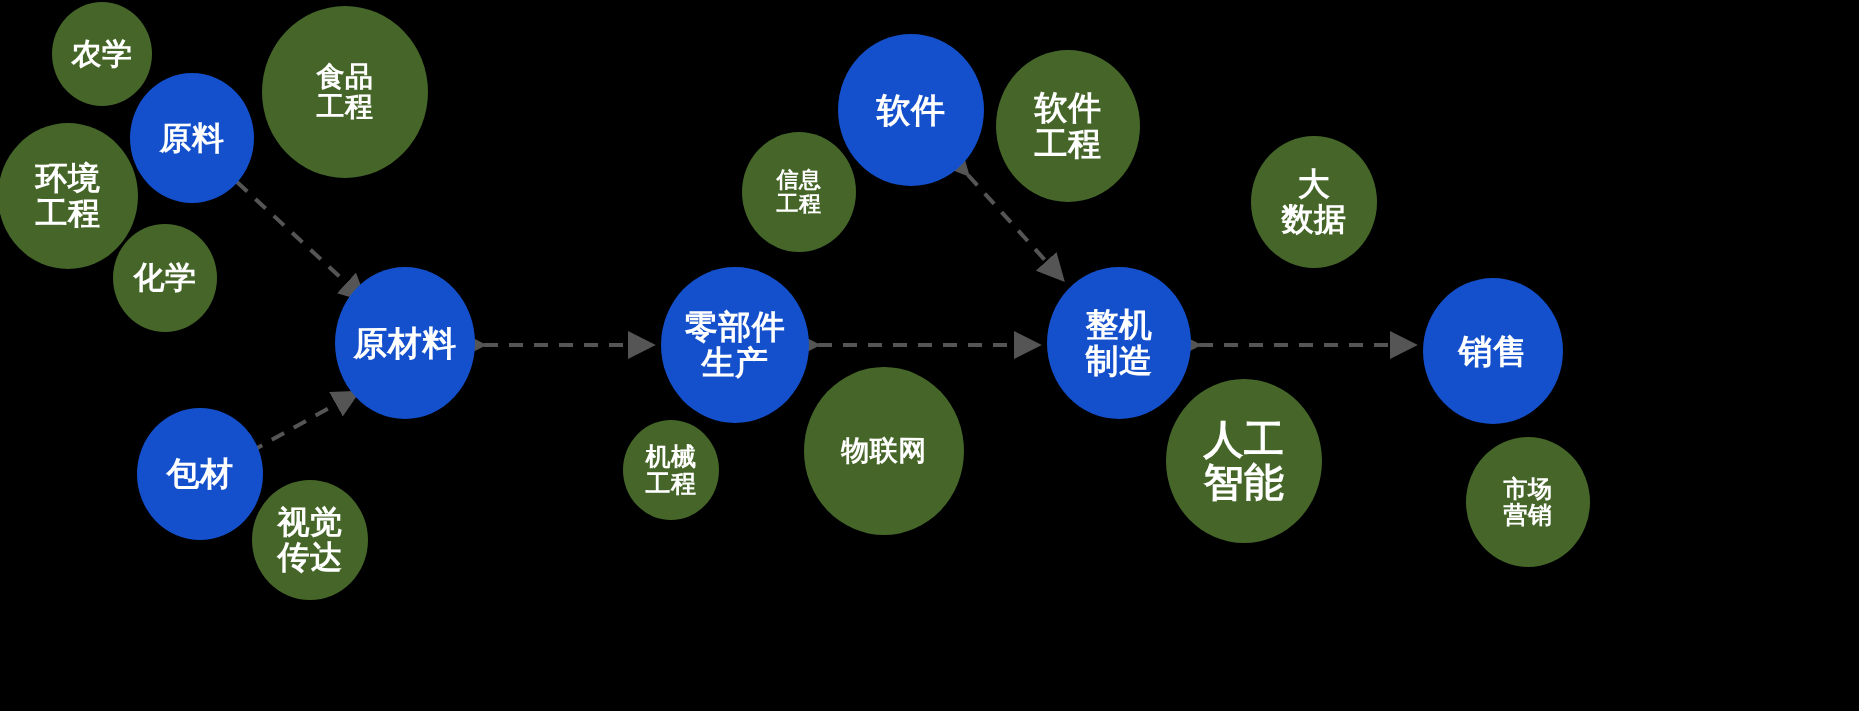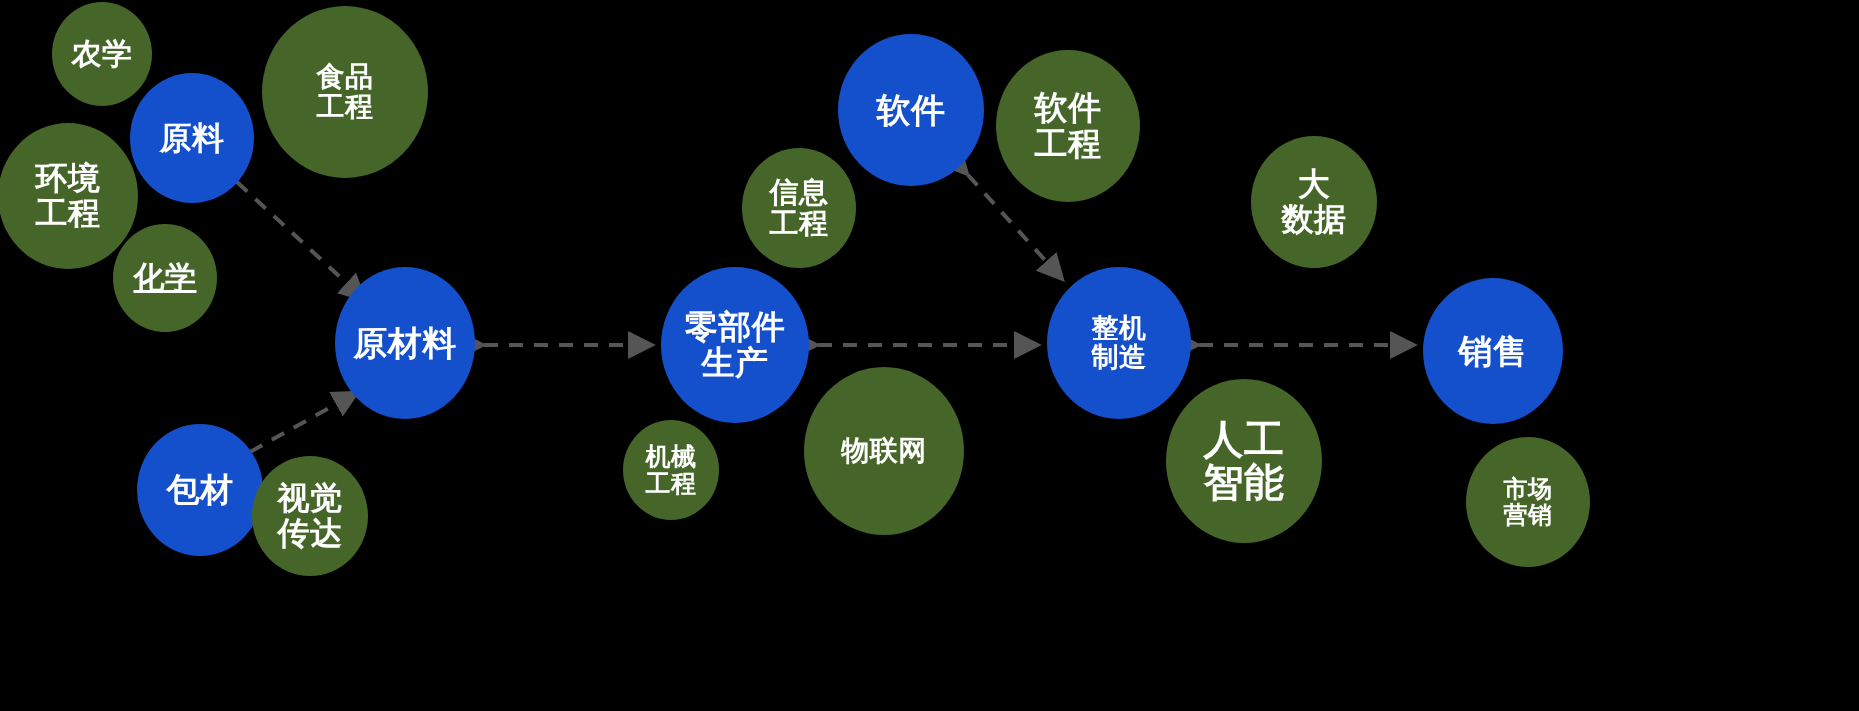--- a/index.html
+++ b/index.html
@@ -82,34 +82,34 @@
         <span class="label">食品
 工程</span>
       </div>
       <div class="node blue" style="left: 130px; top: 73px; width: 124px; height: 130px; font-size: 32px;">
         <span class="label">原料</span>
       </div>
       <div class="node green" style="left: -2px; top: 123px; width: 140px; height: 146px; font-size: 32px;">
         <span class="label">环境
 工程</span>
       </div>
-      <div class="node green" style="left: 113px; top: 224px; width: 104px; height: 108px; font-size: 31px; text-decoration: underline;">
+      <div class="node green" style="left: 113px; top: 224px; width: 104px; height: 108px; font-size: 31px;">
         <span class="label">化学</span>
       </div>
       <div class="node blue" style="left: 335px; top: 267px; width: 140px; height: 152px; font-size: 34px; text-align: center;">
         <span class="label">原材料</span>
       </div>
-      <div class="node blue" style="left: 137px; top: 424px; width: 126px; height: 132px; font-size: 33px;">
+      <div class="node blue" style="left: 137px; top: 408px; width: 126px; height: 132px; font-size: 33px;">
         <span class="label">包材</span>
       </div>
-      <div class="node green" style="left: 252px; top: 456px; width: 116px; height: 120px; font-size: 32px;">
+      <div class="node green" style="left: 252px; top: 480px; width: 116px; height: 120px; font-size: 32px;">
         <span class="label">视觉
 传达</span>
       </div>
-      <div class="node green" style="left: 742px; top: 148px; width: 114px; height: 120px; font-size: 29px;">
+      <div class="node green" style="left: 742px; top: 132px; width: 114px; height: 120px; font-size: 22px;">
         <span class="label">信息
 工程</span>
       </div>
       <div class="node blue" style="left: 838px; top: 34px; width: 146px; height: 152px; font-size: 34px;">
         <span class="label">软件</span>
       </div>
       <div class="node green" style="left: 996px; top: 50px; width: 144px; height: 152px; font-size: 33px;">
         <span class="label">软件
 工程</span>
       </div>
@@ -117,21 +117,21 @@
         <span class="label">零部件
 生产</span>
       </div>
       <div class="node green" style="left: 623px; top: 420px; width: 96px; height: 100px; font-size: 25px;">
         <span class="label">机械
 工程</span>
       </div>
       <div class="node green" style="left: 804px; top: 367px; width: 160px; height: 168px; font-size: 28px;">
         <span class="label">物联网</span>
       </div>
-      <div class="node blue" style="left: 1047px; top: 267px; width: 144px; height: 152px; font-size: 27px; text-align: center;">
+      <div class="node blue" style="left: 1047px; top: 267px; width: 144px; height: 152px; font-size: 33px; text-align: center;">
         <span class="label">整机
 制造</span>
       </div>
       <div class="node green" style="left: 1251px; top: 136px; width: 126px; height: 132px; font-size: 32px;">
         <span class="label">大
 数据</span>
       </div>
       <div class="node green" style="left: 1166px; top: 379px; width: 156px; height: 164px; font-size: 40px;">
         <span class="label">人工
 智能</span>

